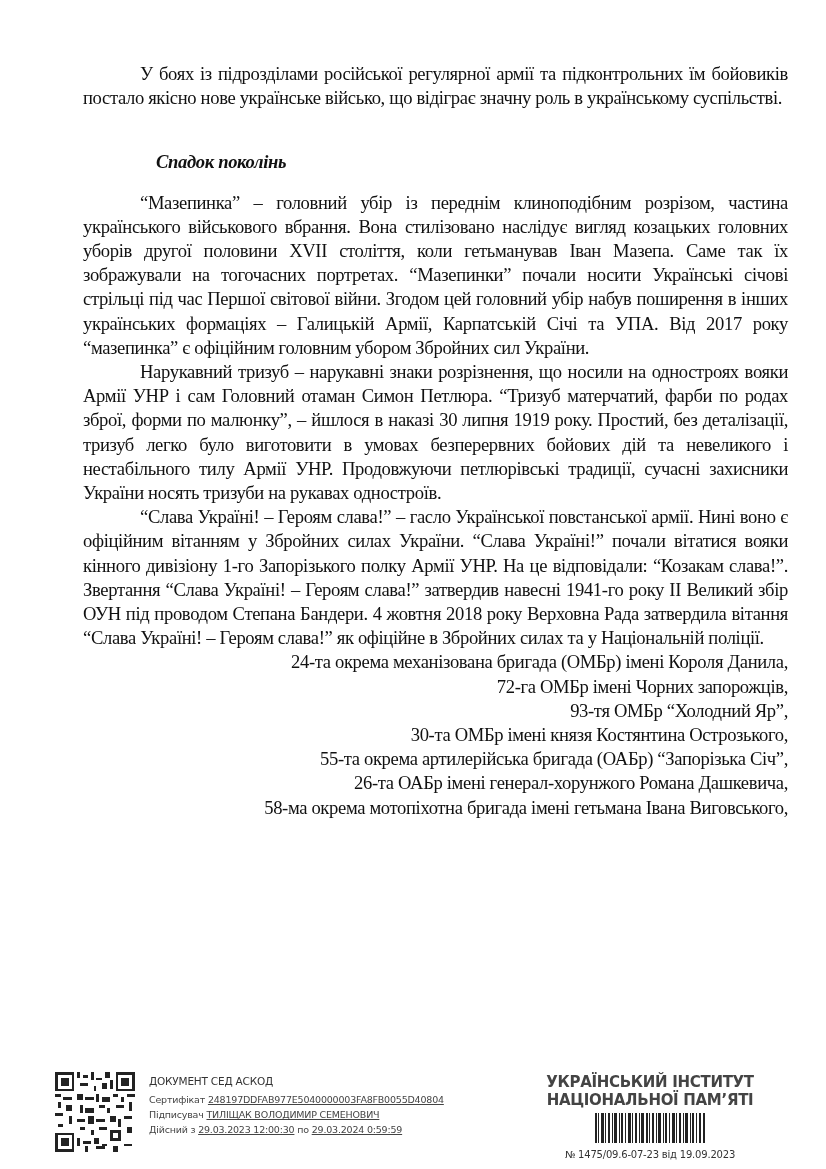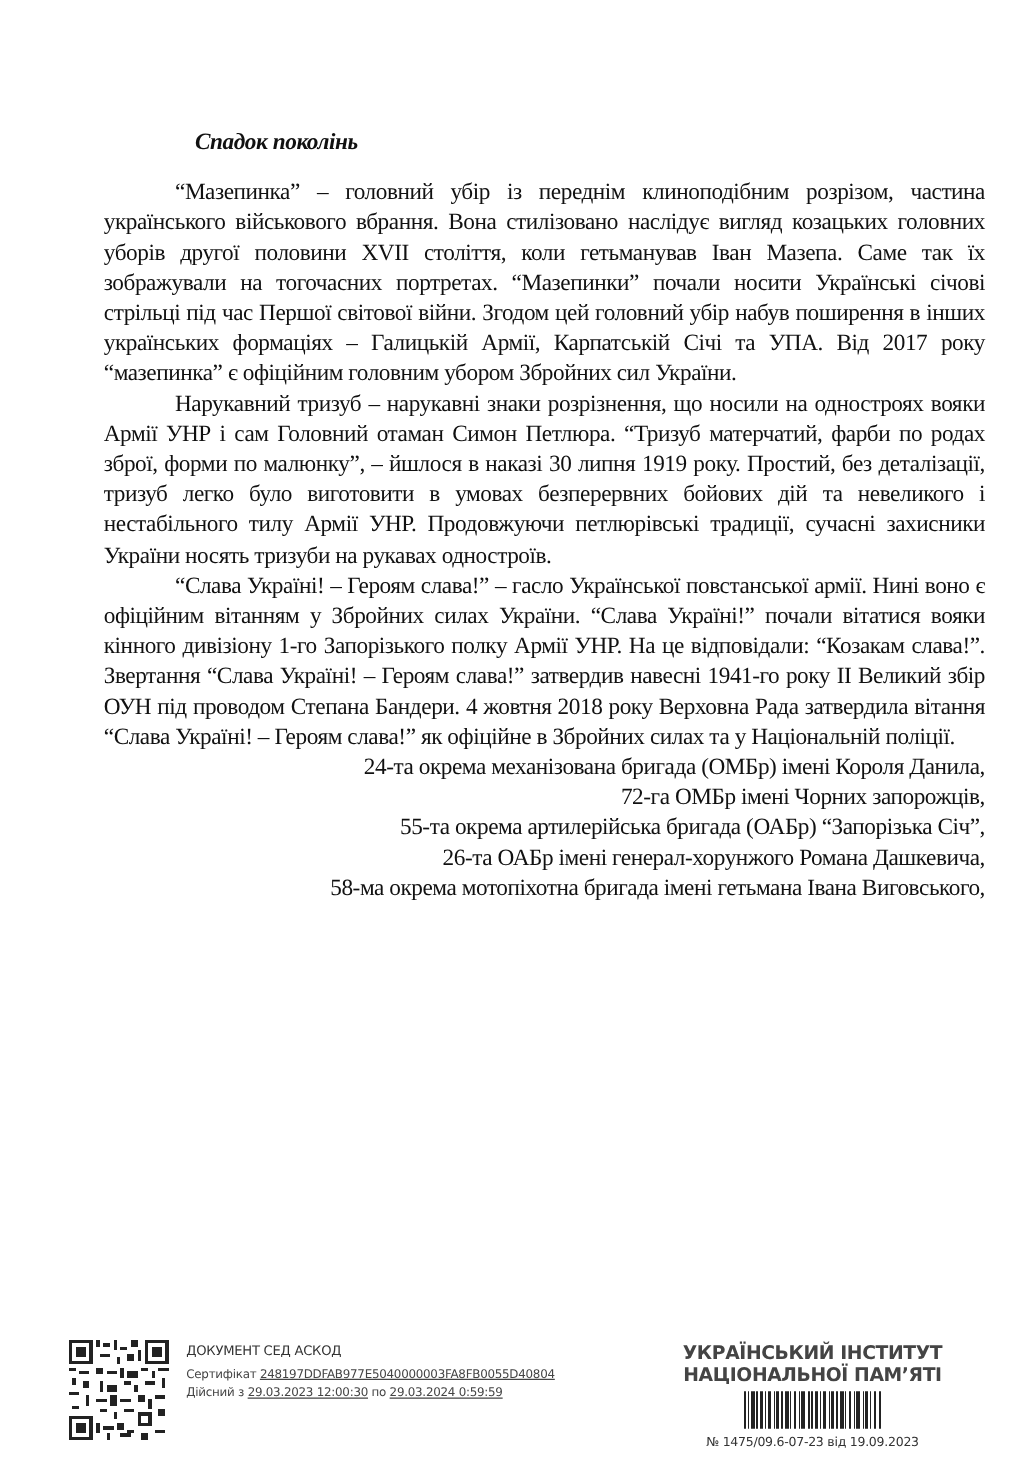--- a/index.html
+++ b/index.html
@@ -31,28 +31,31 @@
   }
   .inst { font-size: 15px; font-weight: bold; letter-spacing: -0.3px; color: #444; }
   .barcode { margin: 4px auto 2px auto; width: 110px; height: 30px; }
   .regnum { font-size: 10px; color: #333; letter-spacing: -0.2px; }
 </style>
 </head>
 <body>
 
 <div class="page">
   <div class="body-text">
+    <p class="para">У боях із підрозділами російської регулярної армії та підконтрольних їм бойовиків постало якісно нове українське військо, що відіграє значну роль в українському суспільстві.</p>
     <div class="gap"></div>
     <p class="heading">Спадок поколінь</p>
     <p class="para">“Мазепинка” – головний убір із переднім клиноподібним розрізом, частина українського військового вбрання. Вона стилізовано наслідує вигляд козацьких головних уборів другої половини XVII століття, коли гетьманував Іван Мазепа. Саме так їх зображували на тогочасних портретах. “Мазепинки” почали носити Українські січові стрільці під час Першої світової війни. Згодом цей головний убір набув поширення в інших українських формаціях – Галицькій Армії, Карпатській Січі та УПА. Від 2017 року “мазепинка” є офіційним головним убором Збройних сил України.</p>
     <p class="para">Нарукавний тризуб – нарукавні знаки розрізнення, що носили на одностроях вояки Армії УНР і сам Головний отаман Симон Петлюра. “Тризуб матерчатий, фарби по родах зброї, форми по малюнку”, – йшлося в наказі 30 липня 1919 року. Простий, без деталізації, тризуб  легко було виготовити в умовах безперервних бойових дій та невеликого і нестабільного тилу Армії УНР. Продовжуючи петлюрівські традиції, сучасні захисники України носять тризуби на рукавах одностроїв.</p>
     <p class="para">“Слава Україні! – Героям слава!” – гасло Української повстанської армії. Нині воно є офіційним вітанням у Збройних силах України. “Слава Україні!” почали вітатися вояки кінного дивізіону 1-го Запорізького полку Армії УНР. На це відповідали: “Козакам слава!”. Звертання “Слава Україні! – Героям слава!” затвердив навесні 1941-го року ІІ Великий збір ОУН під проводом Степана Бандери. 4 жовтня 2018 року Верховна Рада затвердила вітання “Слава Україні! – Героям слава!” як офіційне в Збройних силах та у Національній поліції.</p>
     <div>
       <p class="list-item">24-та окрема механізована бригада (ОМБр) імені Короля Данила,</p>
       <p class="list-item">72-га ОМБр імені Чорних запорожців,</p>
+      <p class="list-item">93-тя ОМБр “Холодний Яр”,</p>
+      <p class="list-item">30-та ОМБр імені князя Костянтина Острозького,</p>
       <p class="list-item">55-та окрема артилерійська бригада (ОАБр) “Запорізька Січ”,</p>
       <p class="list-item">26-та ОАБр імені генерал-хорунжого Романа Дашкевича,</p>
       <p class="list-item">58-ма окрема мотопіхотна бригада імені гетьмана Івана Виговського,</p>
     </div>
   </div>
 
   <div class="footer-left">
     <svg class="qr" viewBox="0 0 29 29" shape-rendering="crispEdges">
       <rect width="29" height="29" fill="#fff"></rect>
       <g fill="#222">
@@ -116,20 +119,24 @@
           <rect x="21" y="27" width="2" height="2"></rect>
       </g>
     </svg>
     <div class="sig-block">
       <div class="sig-title">ДОКУМЕНТ СЕД АСКОД</div>
       <div>
         <span>Сертифікат</span>
         <span class="u">248197DDFAB977E5040000003FA8FB0055D40804</span>
       </div>
       <div>
+        <span>Підписувач</span>
+        <span class="u">ТИЛІЩАК ВОЛОДИМИР СЕМЕНОВИЧ</span>
+      </div>
+      <div>
         <span>Дійсний з</span>
         <span class="u">29.03.2023 12:00:30</span>
         <span>по</span>
         <span class="u">29.03.2024 0:59:59</span>
       </div>
     </div>
   </div>
 
   <div class="footer-right">
     <div class="inst">УКРАЇНСЬКИЙ ІНСТИТУТ НАЦІОНАЛЬНОЇ ПАМ’ЯТІ</div>

